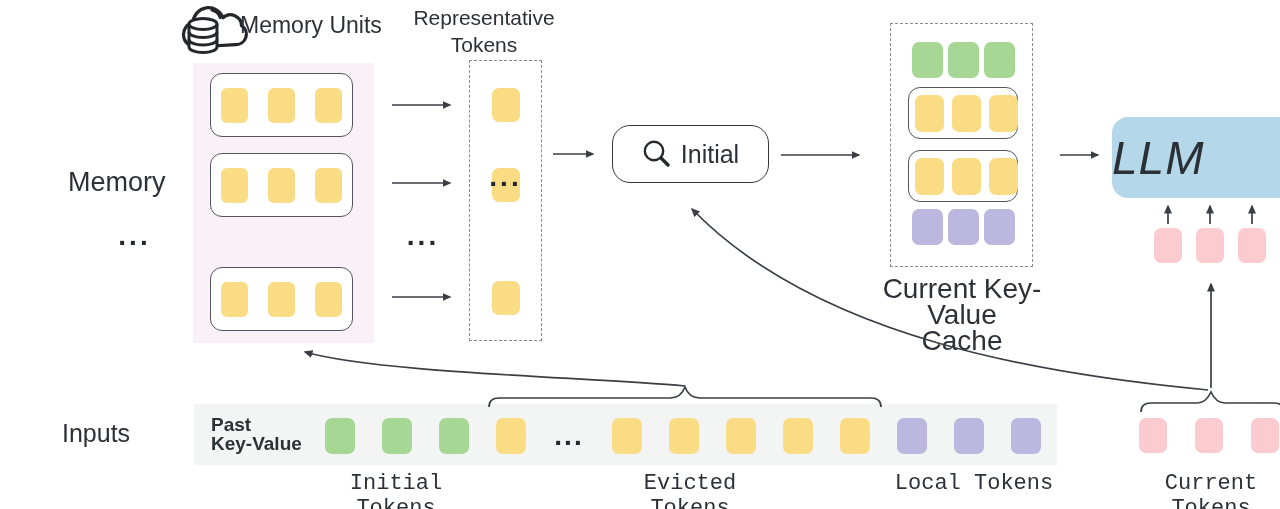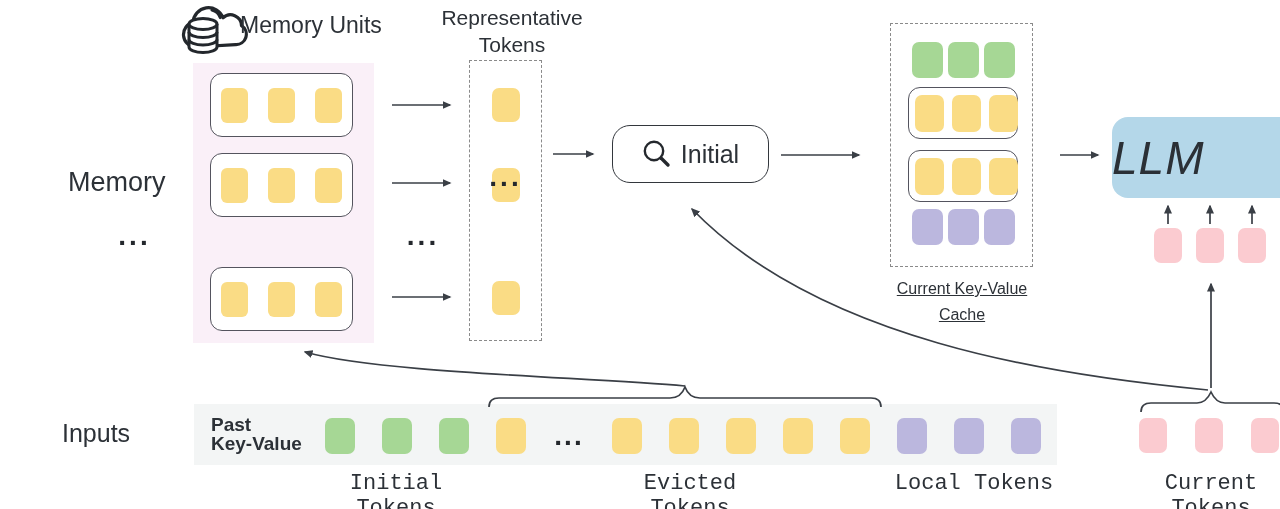--- a/index.html
+++ b/index.html
@@ -44,39 +44,39 @@
   .cache-box{left:846px;top:23px;width:143px;height:244px;border:1.4px dashed #8a8a8a;box-sizing:border-box;}
   .cache-row{position:absolute;display:flex;gap:5px;}
   .cache-row .token{width:31px;height:36px;border-radius:7px;}
   .cache-row.r1{left:21px;top:18px;}
   .cache-row.r4{left:21px;top:185px;}
   .cache-unit{position:absolute;left:17px;width:110px;height:52px;background:#fff;border:1.3px solid #54545e;
               border-radius:12px;box-sizing:border-box;display:flex;align-items:center;gap:8px;padding-left:6px;}
   .cache-unit .token{width:29px;height:37px;border-radius:7px;}
   .cache-unit.u1{top:63px;}
   .cache-unit.u2{top:126px;}
-  .cache-label{left:820px;top:276px;width:196px;font-size:16px;line-height:26px;text-decoration:underline;}
+  .cache-label{left:820px;top:276px;width:196px;font-size:28px;line-height:26px;}
 
   
   .llm-box{left:1068px;top:117px;width:182px;height:81px;background:var(--blue);border-radius:16px;
            display:flex;align-items:center;justify-content:flex-start;font-style:italic;}
   .llm-text{font-size:46px;letter-spacing:1px;color:#2b3036;}
   .llm-in{left:1110px;top:228px;display:flex;gap:14px;}
   .llm-in .token{width:28px;height:35px;border-radius:7px;}
 
   
   .input-bar{left:150px;top:404px;width:863px;height:61px;background:var(--bar_bg);}
   .bar-tokens{left:281px;top:418px;height:36px;display:flex;gap:27px;align-items:center;}
   .bar-tokens .token{width:30px;height:36px;}
   .bar-tokens .dots{width:32px;letter-spacing:2px;}
   .cur-tokens{left:1095px;top:418px;display:flex;gap:28px;}
   .cur-tokens .token{width:28px;height:35px;}
 
   .t-memunits{left:196px;top:12px;font-size:23px;}
-  .t-rep{left:388px;top:4px;width:160px;font-size:21px;line-height:27px;}
+  .t-rep{left:360px;top:4px;width:160px;font-size:21px;line-height:27px;}
   .t-context{left:24px;top:165px;font-size:27px;line-height:35px;}
   .t-inputs{left:18px;top:419px;font-size:25px;}
   .t-past{left:167px;top:415px;font-size:19px;line-height:19px;font-weight:bold;}
   .under-lbl{top:471px;font-size:22px;width:180px;font-family:Liberation Mono, monospace;}
   svg.overlay{position:absolute;left:0;top:0;pointer-events:none;}
 </style>
 </head>
 <body>
 
 <div id="canvas">

